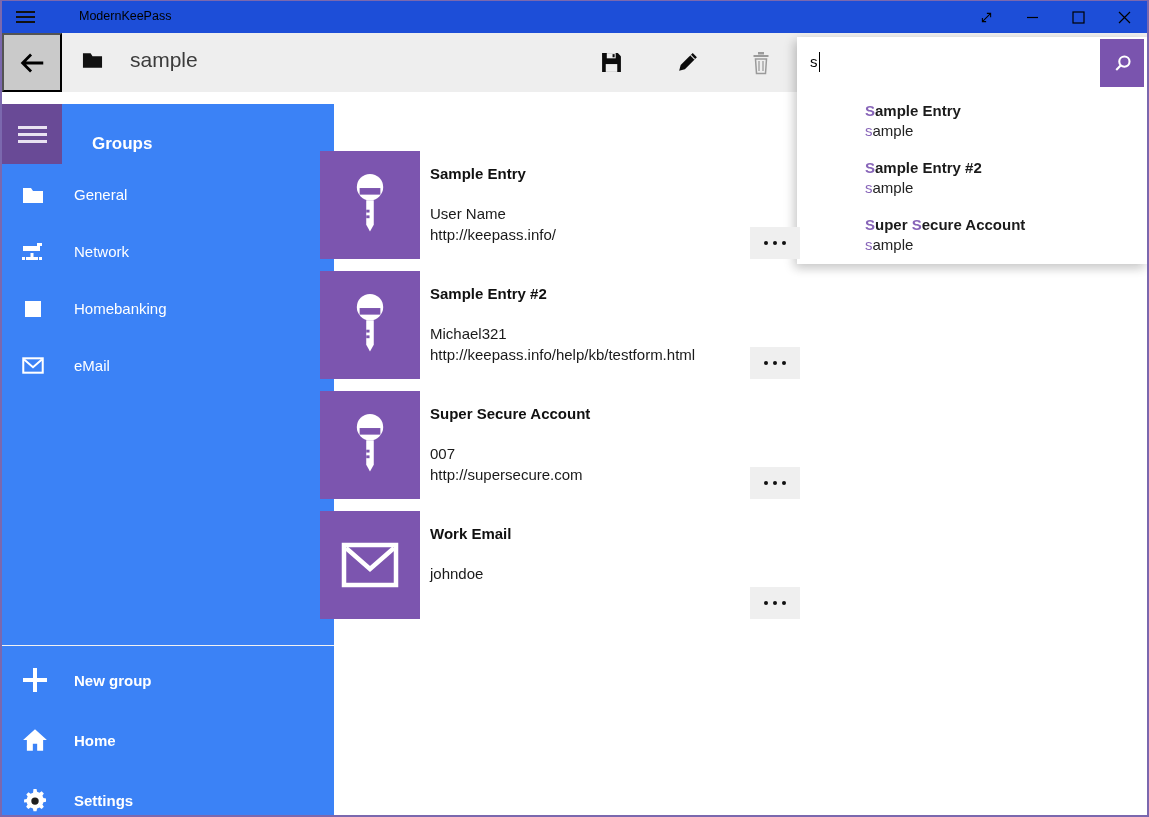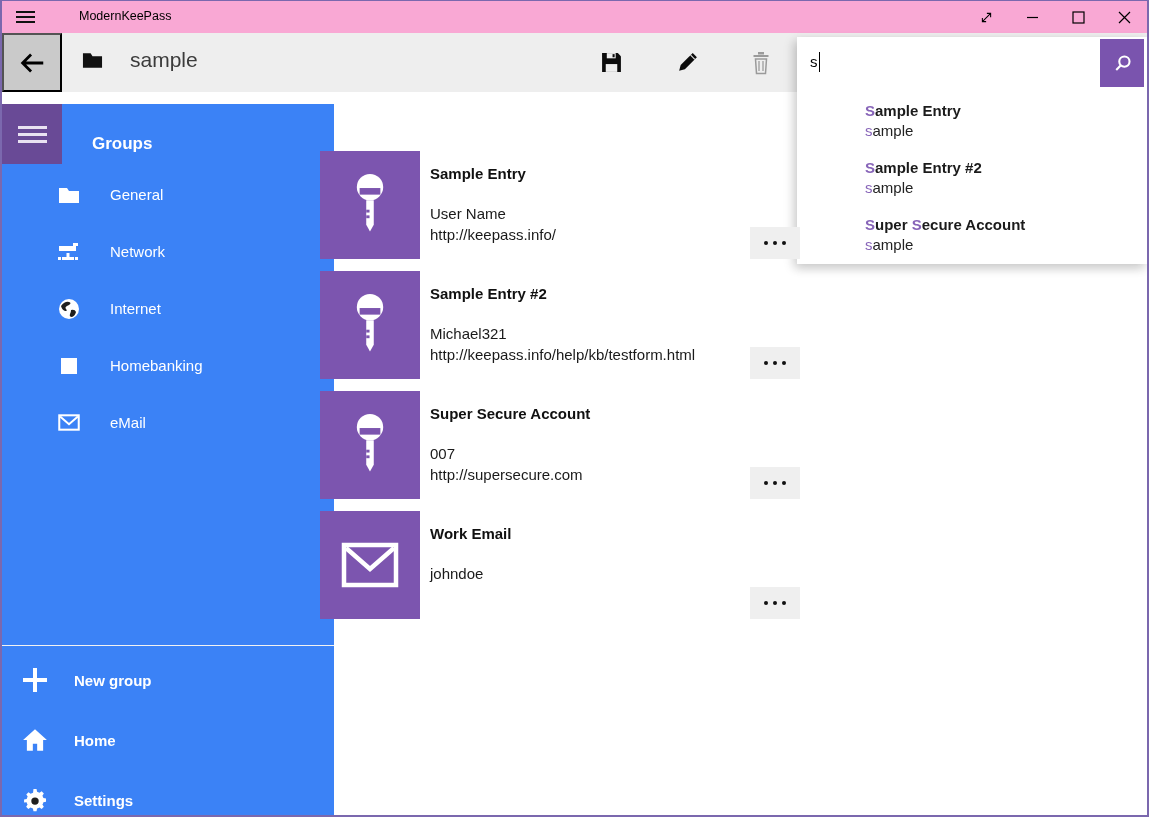--- a/index.html
+++ b/index.html
@@ -6,21 +6,21 @@
   html,body { background:#fff; }
   body { font-family:"Liberation Sans","DejaVu Sans",sans-serif; }
 
   .window {
     position:relative; width:1149px; height:817px;
     border:2px solid #7b68ae; border-top-width:1px;
     background:#fff; overflow:hidden;
   }
 
   
-  .titlebar { position:absolute; left:0; top:0; width:100%; height:32px; background:#f9a8d4; }
+  .titlebar { position:absolute; left:0; top:0; width:100%; height:32px; background:#1d4ed8; }
   .tb-hamburger { position:absolute; left:14px; top:8px; width:19px; height:16px;
     display:flex; flex-direction:column; justify-content:space-between; padding:2px 0; }
   .tb-hamburger i { display:block; height:2px; background:#111; }
   .tb-title { position:absolute; left:77px; top:8px; font-size:12.5px; color:#000; }
   .win-controls { position:absolute; right:0; top:0; height:32px; display:flex; }
   .win-btn { width:46px; height:32px; display:flex; align-items:center; justify-content:center; }
 
   
   .appbar { position:absolute; left:0; top:32px; width:100%; height:59px; background:#eeeeee; }
   .back-btn { position:absolute; left:0; top:0; width:60px; height:59px; background:#cacaca;
@@ -45,21 +45,21 @@
   .sg-sub { font-size:15px; color:#222; line-height:20px; }
   .hl { color:#8764b8; }
 
   
   .sidebar { position:absolute; left:0; top:103px; width:332px; bottom:0; background:#3b82f6; }
   .sb-hamburger { position:absolute; left:0; top:0; width:60px; height:60px; background:#694a96;
     display:flex; align-items:center; justify-content:center; flex-direction:column; gap:4px; border:none; }
   .sb-hamburger i { display:block; width:29px; height:3px; background:#e9e2f2; }
   .sb-header { position:absolute; left:90px; top:20px; height:40px; display:flex; align-items:center;
     font-size:17px; font-weight:700; color:#fff; }
-  .sb-list { position:absolute; left:0; top:62px; width:100%;padding-left:36px; }
+  .sb-list { position:absolute; left:0; top:62px; width:100%; }
   .sb-item { height:57px; display:flex; align-items:center; padding-left:20px; cursor:default; }
   .sb-icon { width:22px; height:22px; display:flex; align-items:center; justify-content:center; }
   .sb-label { margin-left:30px; font-size:15px; color:#fff; }
   .sb-sep { position:absolute; left:0; top:541px; width:100%; height:1px; background:#f2f2f2; }
   .sb-footer { position:absolute; left:0; top:546px; width:100%; }
   .sb-footer .sb-item { height:60px; }
   .sb-footer .sb-icon { width:26px; height:26px; }
   .sb-footer .sb-label { margin-left:26px; font-weight:700; }
 
   
@@ -196,30 +196,20 @@
               <rect x="8.5" y="12" width="3" height="4" fill="#fff"></rect>
               <rect x="4" y="16" width="12" height="3" fill="#fff"></rect>
               <rect x="0" y="16" width="3" height="3" fill="#fff"></rect>
               <rect x="17" y="16" width="3" height="3" fill="#fff"></rect>
             </svg>
         </span>
         <span class="sb-label">Network</span>
       </div>
       <div class="sb-item">
         <span class="sb-icon">
-          <svg width="22" height="22" viewBox="0 0 22 22">
-            <circle cx="11" cy="11" r="10" fill="#fff"></circle>
-            <path d="M3 8 q4 -5 8 -4 q3 1 0 3 q-5 2 -3 4 q2 2 -1 2 q-3 -1 -4 -5z" fill="#1f1f1f"></path>
-            <path d="M13 12 q4 -1 5 2 q-1 4 -4 5 q-3 0 -2 -3 q1 -2 1 -4z" fill="#1f1f1f"></path>
-          </svg>
-        </span>
-        <span class="sb-label">Internet</span>
-      </div>
-      <div class="sb-item">
-        <span class="sb-icon">
           <svg width="16" height="16" viewBox="0 0 16 16">
               <rect x="0" y="0" width="16" height="16" fill="#fff"></rect>
             </svg>
         </span>
         <span class="sb-label">Homebanking</span>
       </div>
       <div class="sb-item">
         <span class="sb-icon">
           <svg width="22" height="17" viewBox="0 0 26 20">
               <rect x="1.5" y="1.5" width="23" height="17" fill="none" stroke="#fff" stroke-width="2.4"></rect>

